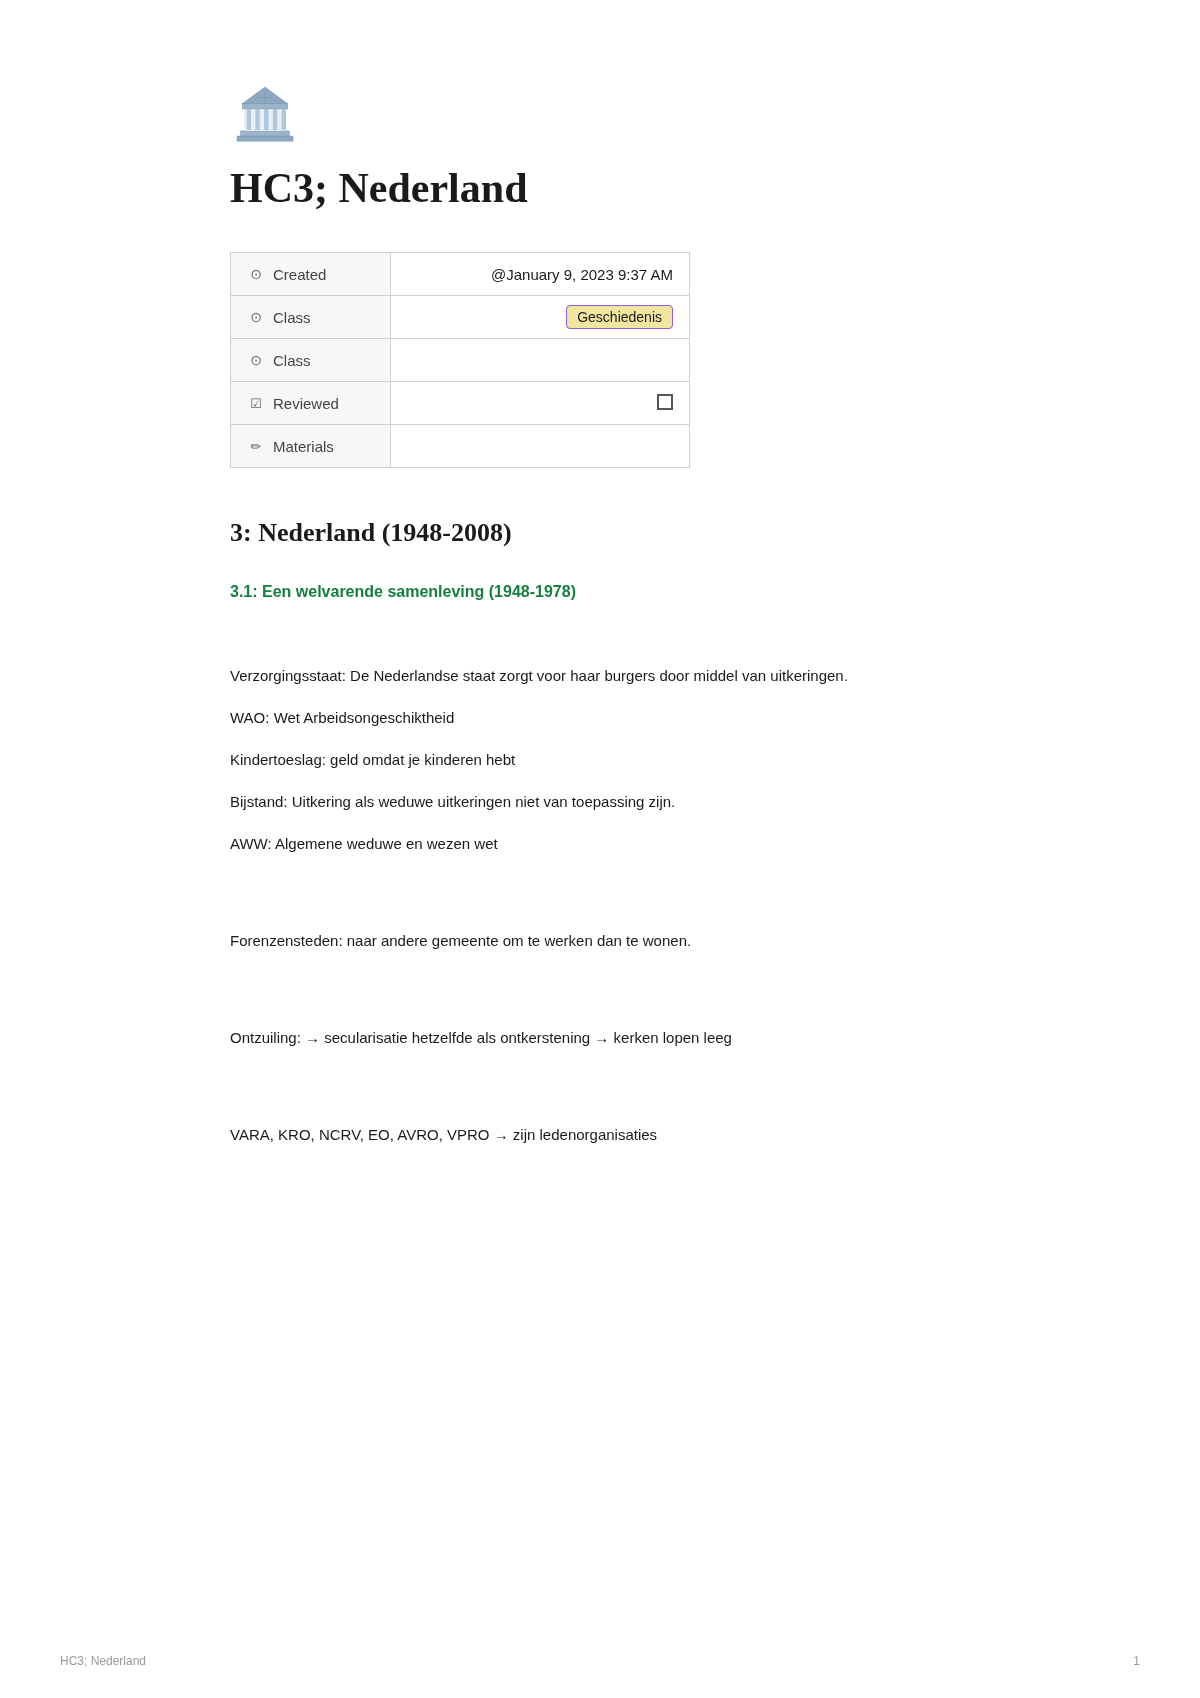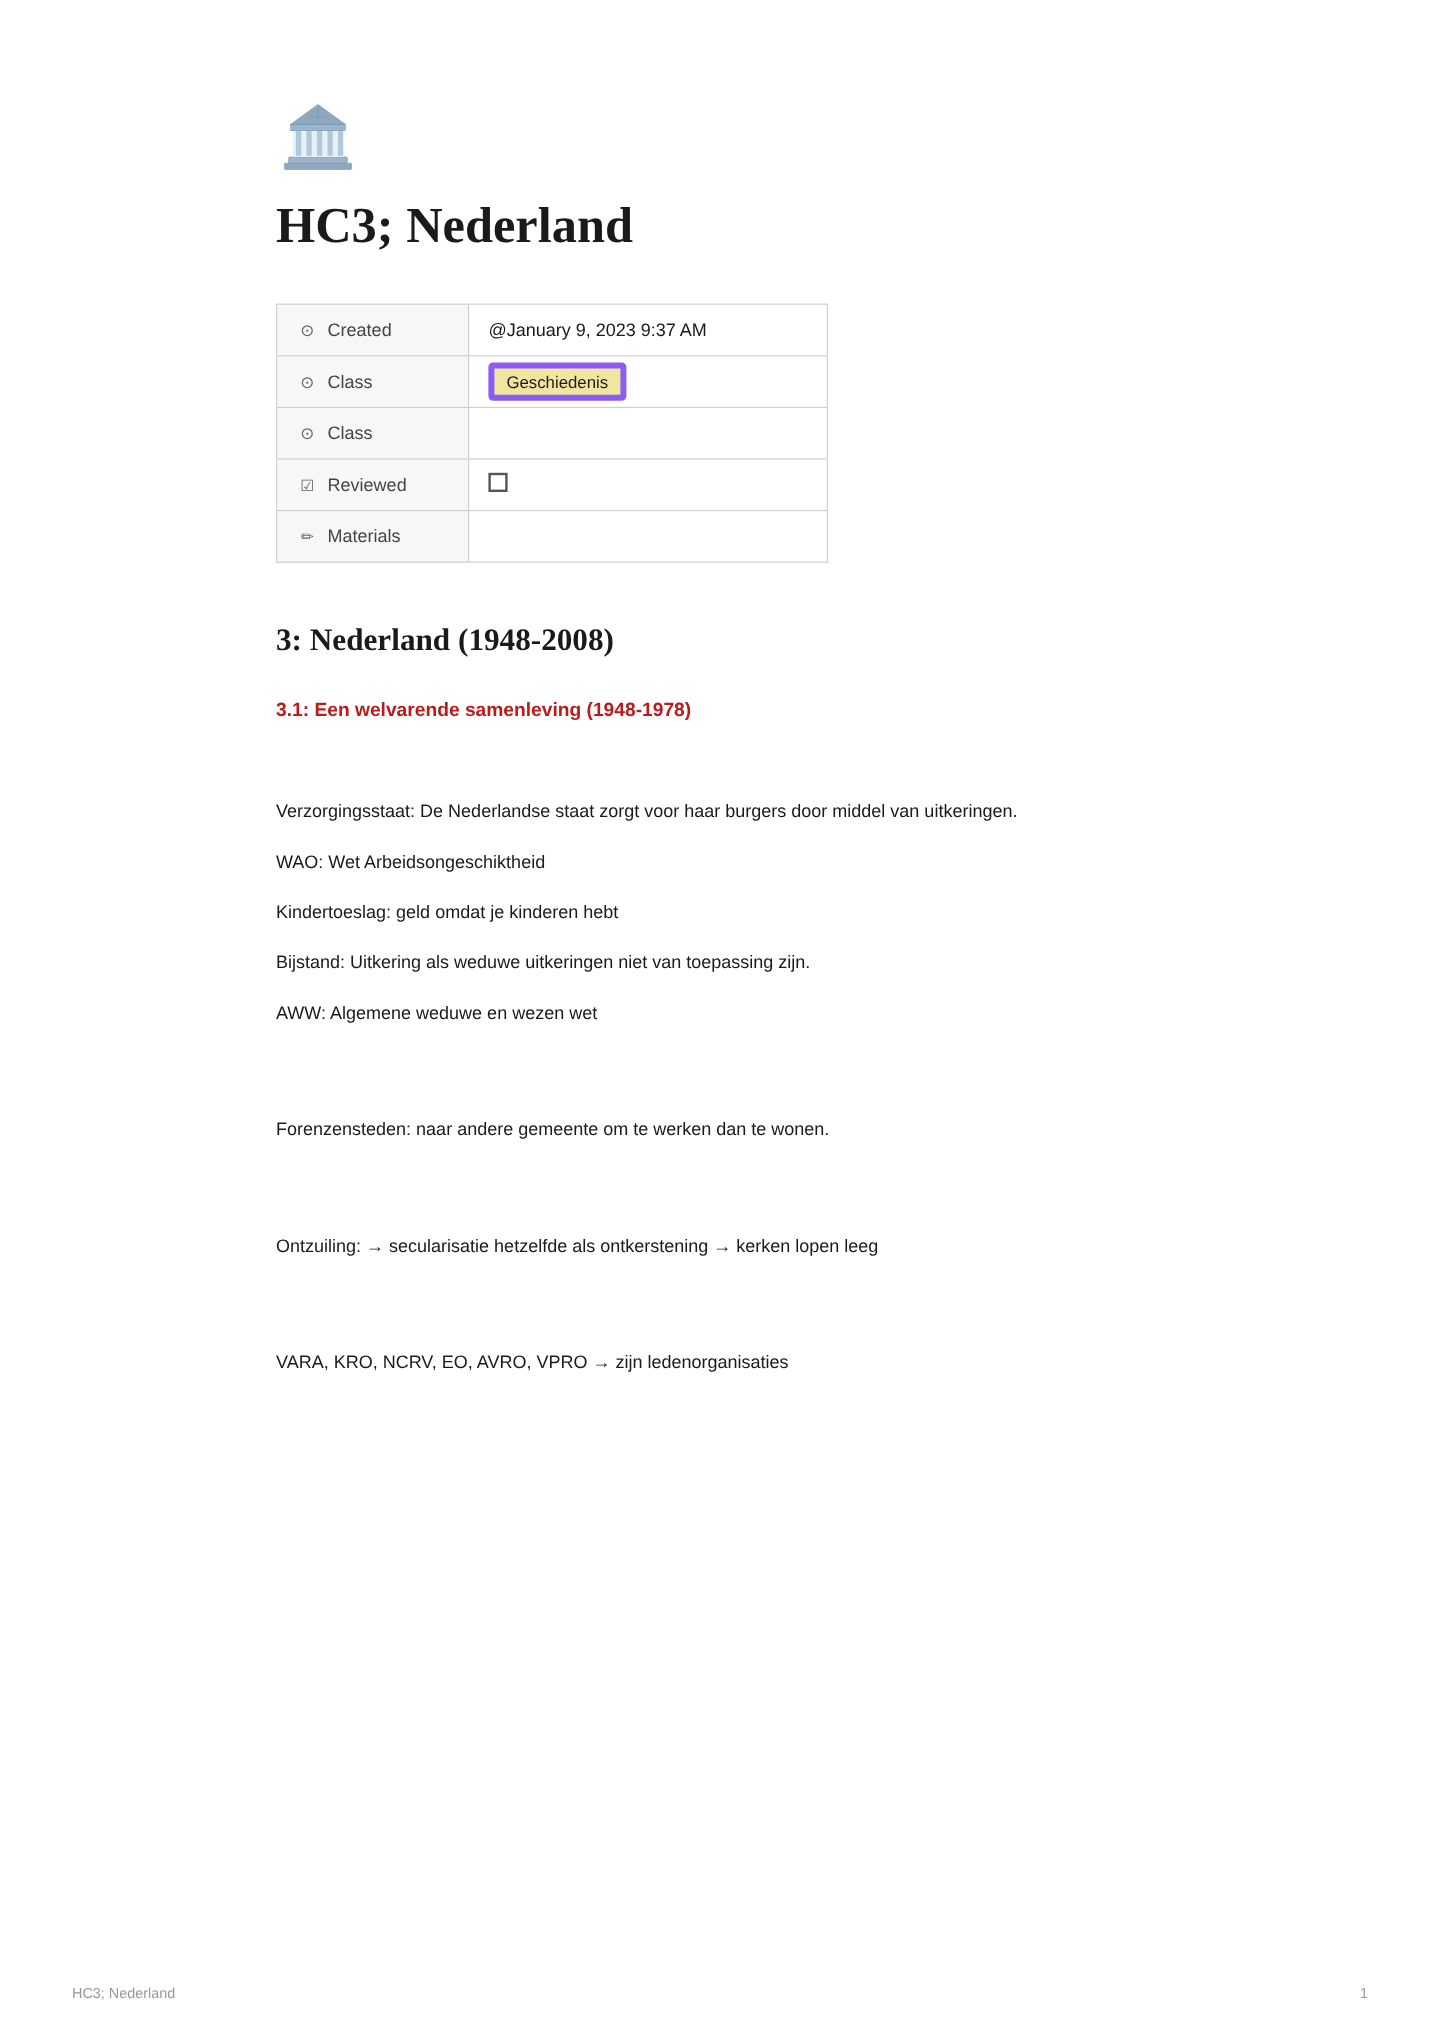--- a/index.html
+++ b/index.html
@@ -78,25 +78,26 @@
       color: #666;
       font-size: 14px;
       flex-shrink: 0;
     }
 
     .metadata-value-cell {
       padding: 1px 16px;
       font-size: 15px;
       font-family: Arial, sans-serif;
       vertical-align: middle;
+      text-align: right;
     }
 
     .tag-badge {
       background: #f0e6a0;
-      border: 5px solid #8b5cf6;
+      border: 1px solid #8b5cf6;
       border-radius: 4px;
       padding: 3px 10px;
       font-size: 14px;
       display: inline-block;
       font-family: Arial, sans-serif;
     }
 
     .checkbox-unchecked {
       width: 16px;
       height: 16px;
@@ -107,21 +108,21 @@
     .section-heading {
       font-size: 26px;
       font-weight: 700;
       color: #1a1a1a;
       font-family: Georgia, serif;
     }
 
     .subsection-heading {
       font-size: 16px;
       font-weight: 700;
-      color: #b91c1c;
+      color: #15803d;
       margin-bottom: 28px;
       font-family: Arial, sans-serif;
     }
 
     .content-block {
       margin-bottom: 18px;
       font-size: 15px;
       line-height: 1.6;
       font-family: Arial, sans-serif;
     }

